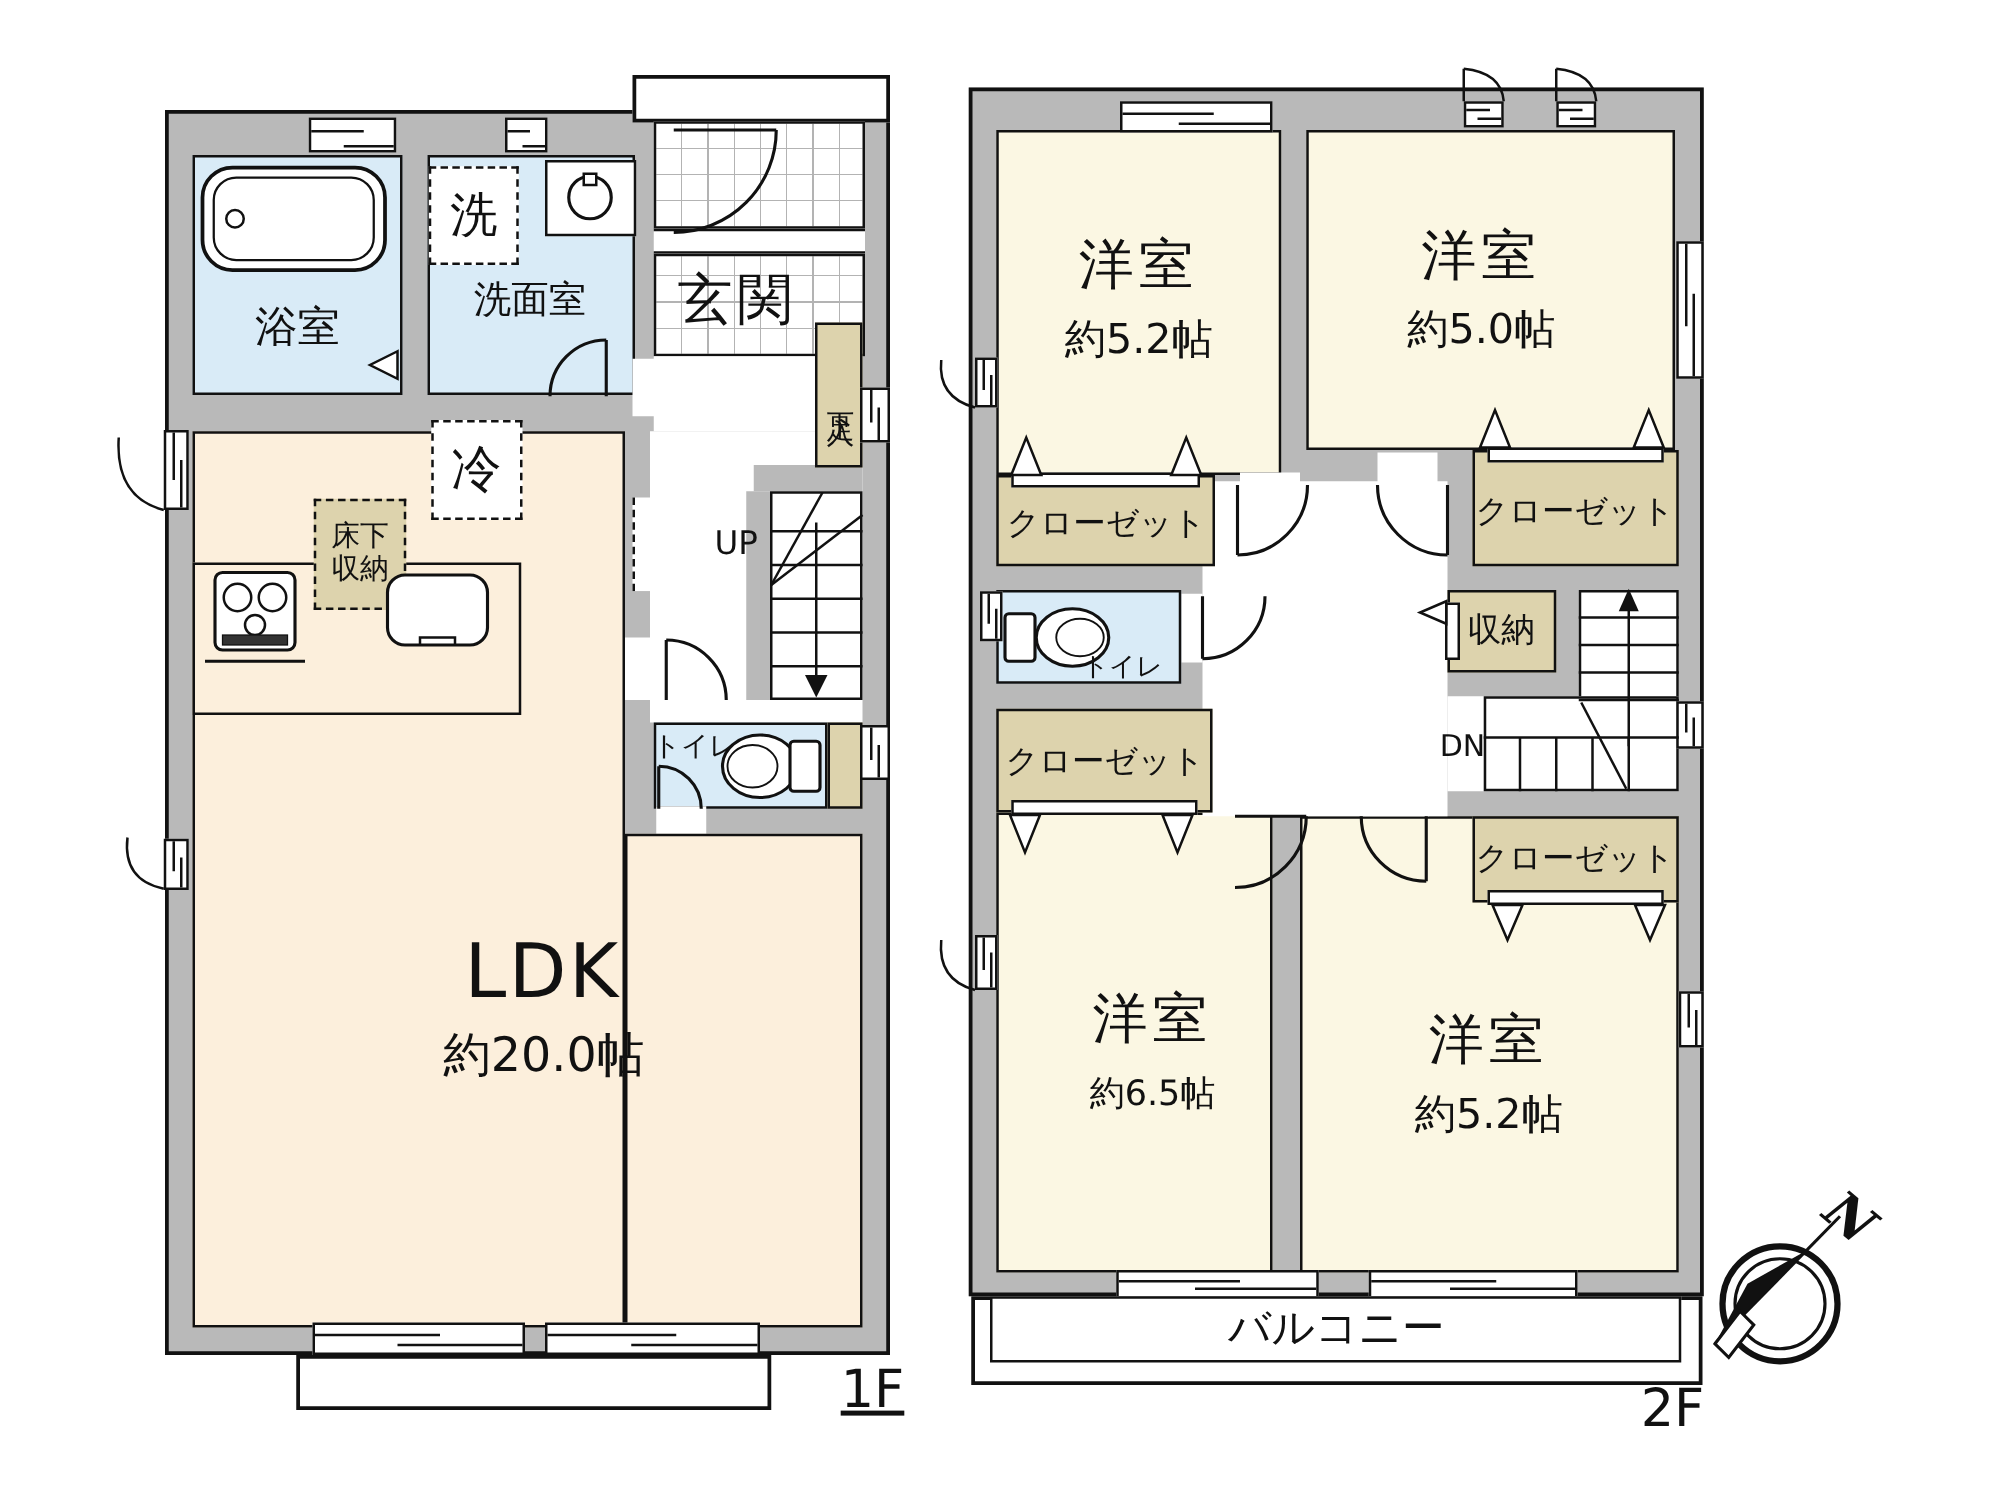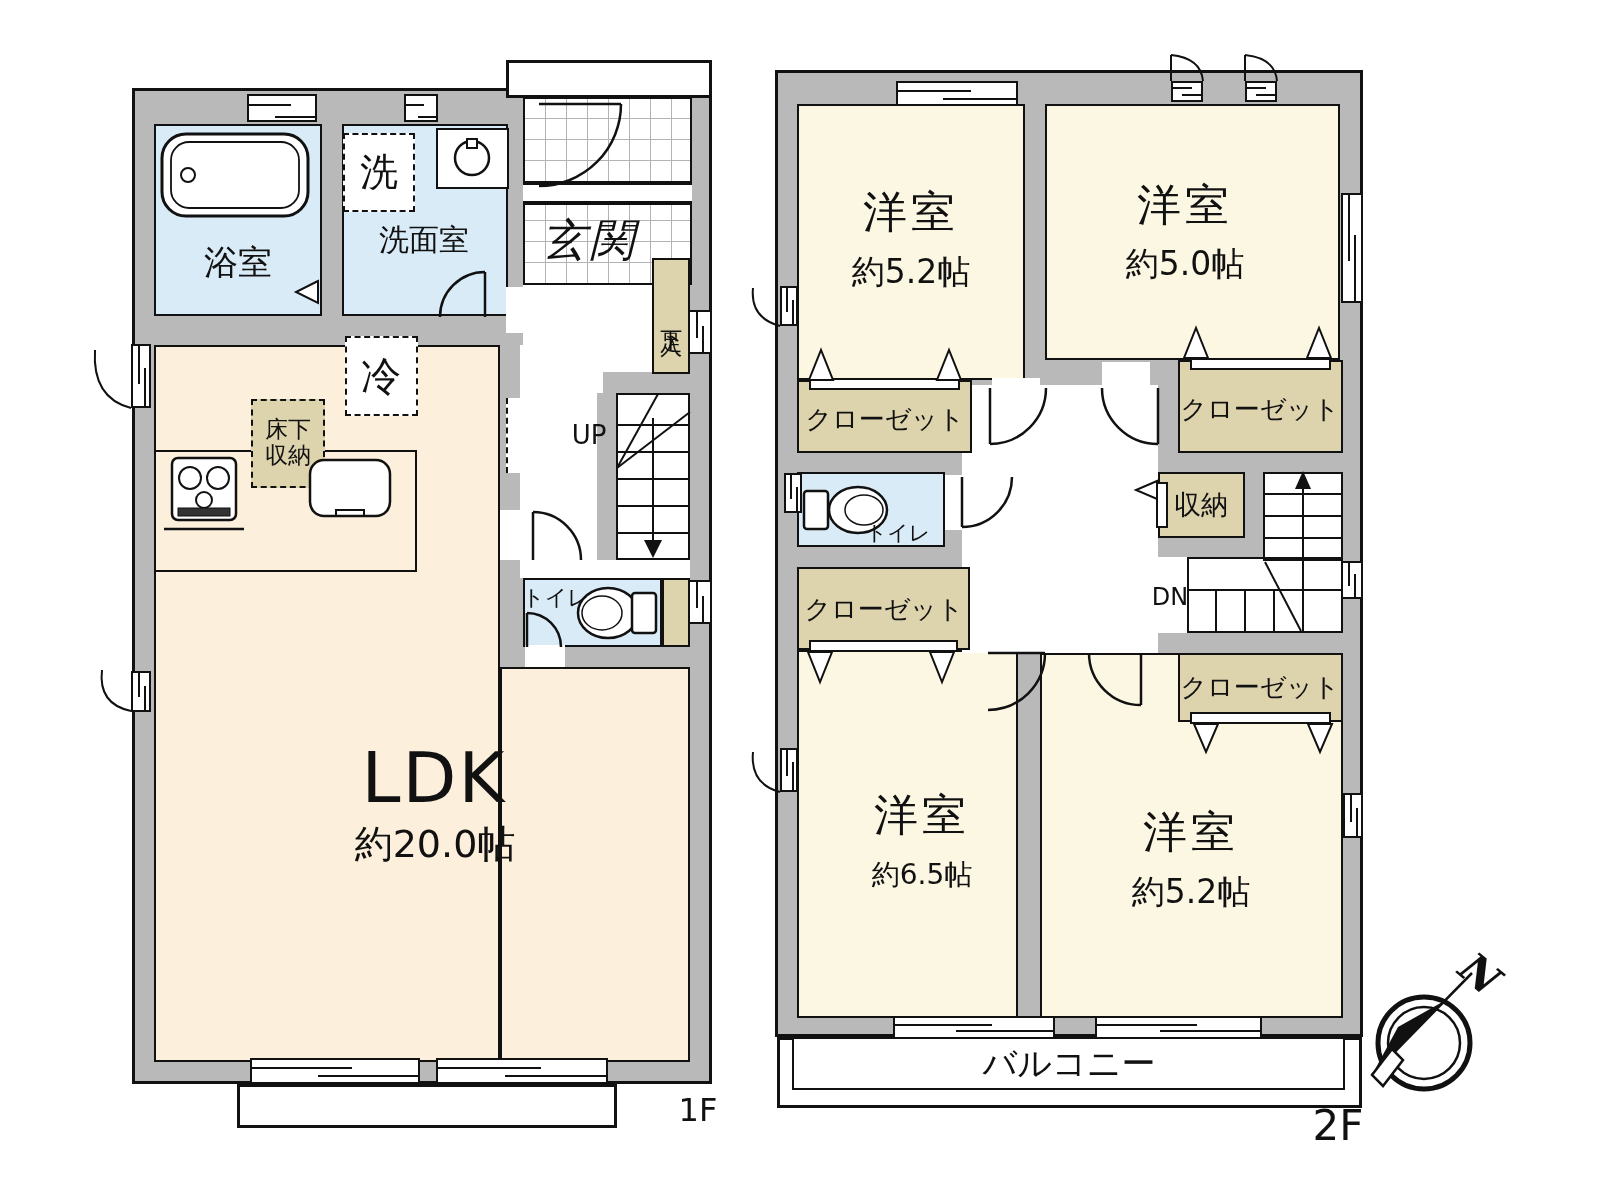--- a/index.html
+++ b/index.html
@@ -310,30 +310,30 @@
       <circle cx="1424" cy="1043" r="36" fill="none" stroke="#111" stroke-width="2.5"></circle>
       <path d="M1372,1075 L1472,973" stroke="#111" stroke-width="2.5" fill="none"></path>
       <polygon points="1372,1075 1446,1000 1398,1027" fill="#111"></polygon>
       <polygon points="1372,1075 1392,1049 1403,1060 1383,1086" fill="#fff" stroke="#111" stroke-width="2.5"></polygon>
     </g>
   </svg>
 
   <div class="lbl" style="left:238px;top:262px;font-size:34px;">浴室</div>
   <div class="lbl" style="left:379px;top:172px;font-size:38px;">洗</div>
   <div class="lbl" style="left:424px;top:240px;font-size:30px;">洗面室</div>
-  <div class="lbl" style="left:590px;top:240px;font-size:44px;letter-spacing:4px;font-style:italic;">玄関</div>
+  <div class="lbl" style="left:590px;top:240px;font-size:44px;letter-spacing:4px;">玄関</div>
   <div class="lbl vert" style="left:671px;top:316px;font-size:22px;">下足入</div>
   <div class="lbl" style="left:381px;top:376px;font-size:40px;">冷</div>
   <div class="lbl" style="left:288px;top:443px;font-size:23px;">床下
 収納</div>
   <div class="lbl" style="left:589px;top:436px;font-size:26px;">UP</div>
   <div class="lbl" style="left:556px;top:598px;font-size:22px;">トイレ</div>
-  <div class="lbl" style="left:434px;top:778px;font-size:70px;letter-spacing:2px;">LDK</div>
+  <div class="lbl" style="left:434px;top:778px;font-size:60px;letter-spacing:2px;">LDK</div>
   <div class="lbl" style="left:435px;top:844px;font-size:38px;">約20.0帖</div>
-  <div class="lbl" style="left:698px;top:1111px;font-size:32px;">1F</div>
+  <div class="lbl" style="left:698px;top:1111px;font-size:42px;text-decoration:underline;">1F</div>
 
   <div class="lbl" style="left:911px;top:212px;font-size:44px;letter-spacing:4px;">洋室</div>
   <div class="lbl" style="left:911px;top:272px;font-size:33px;">約5.2帖</div>
   <div class="lbl" style="left:1185px;top:205px;font-size:44px;letter-spacing:4px;">洋室</div>
   <div class="lbl" style="left:1185px;top:264px;font-size:33px;">約5.0帖</div>
   <div class="lbl" style="left:922px;top:815px;font-size:44px;letter-spacing:4px;">洋室</div>
   <div class="lbl" style="left:922px;top:875px;font-size:28px;">約6.5帖</div>
   <div class="lbl" style="left:1191px;top:832px;font-size:44px;letter-spacing:4px;">洋室</div>
   <div class="lbl" style="left:1191px;top:892px;font-size:33px;">約5.2帖</div>
   <div class="lbl" style="left:885px;top:420px;font-size:26px;">クローゼット</div>

